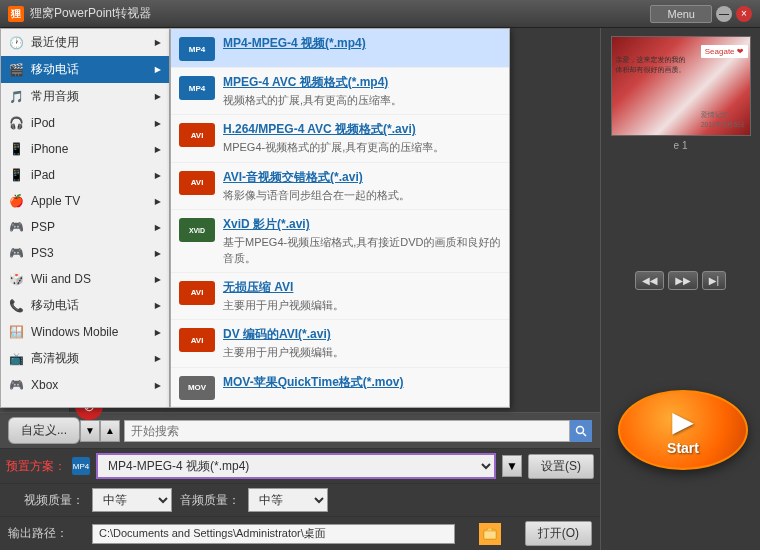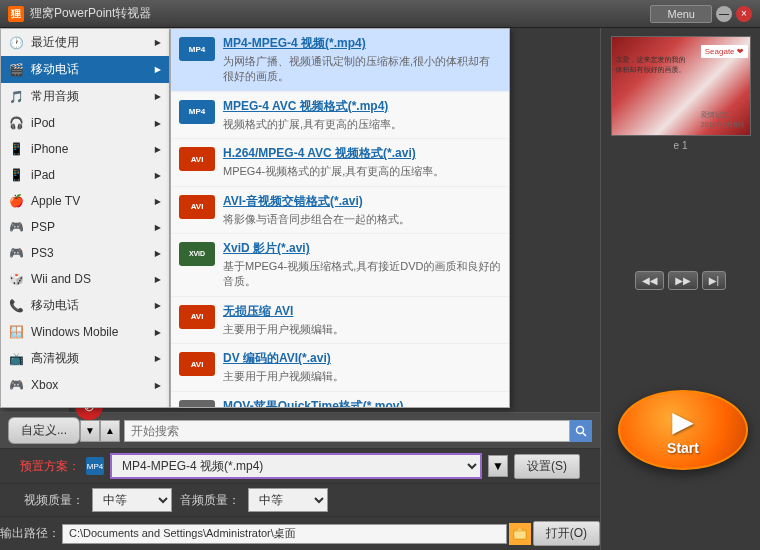--- a/index.html
+++ b/index.html
@@ -279,21 +279,21 @@
       width: 22px; height: 22px;
       display: flex; align-items: center; justify-content: center;
       cursor: pointer;
       color: white;
     }
 
     
     .preset-row {
       display: flex;
       align-items: center;
-      padding: 4px 20px;
+      padding: 4px 6px;
       gap: 6px;
       border-bottom: 1px solid #333;
     }
     .preset-label {
       color: #ff4444;
       font-size: 12px;
       white-space: nowrap;
     }
     .preset-icon-small {
       width: 18px; height: 18px;
@@ -342,22 +342,22 @@
       border: 1px solid #999;
       font-size: 12px;
       color: #333;
       min-width: 80px;
     }
 
     
     .output-row {
       display: flex;
       align-items: center;
-      padding: 4px 0;
-      gap: 2px;
+      padding: 4px 8px;
+      gap: 24px;
     }
     .output-label { color: #ccc; font-size: 12px; }
     .output-path {
       flex: 1;
       padding: 3px 6px;
       background: #f5f5f5;
       border: 1px solid #999;
       font-size: 11px;
       color: #333;
     }
@@ -561,21 +561,20 @@
       <span class="nav-item-text">Xbox</span>
       <span class="nav-arrow">▶</span>
     </div>
   </div>
 
   <div class="format-menu">
     <div class="format-item selected">
       <div class="format-badge badge-mp4">MP4</div>
       <div class="format-info">
         <div class="format-title">MP4-MPEG-4 视频(*.mp4)</div>
-        <div class="format-desc">为网络广播、视频通讯定制的压缩标准,很小的体积却有很好的画质。</div>
       </div>
     </div>
     <div class="format-item">
       <div class="format-badge badge-mpeg">MP4</div>
       <div class="format-info">
         <div class="format-title">MPEG-4 AVC 视频格式(*.mp4)</div>
         <div class="format-desc">视频格式的扩展,具有更高的压缩率。</div>
       </div>
     </div>
     <div class="format-item">

